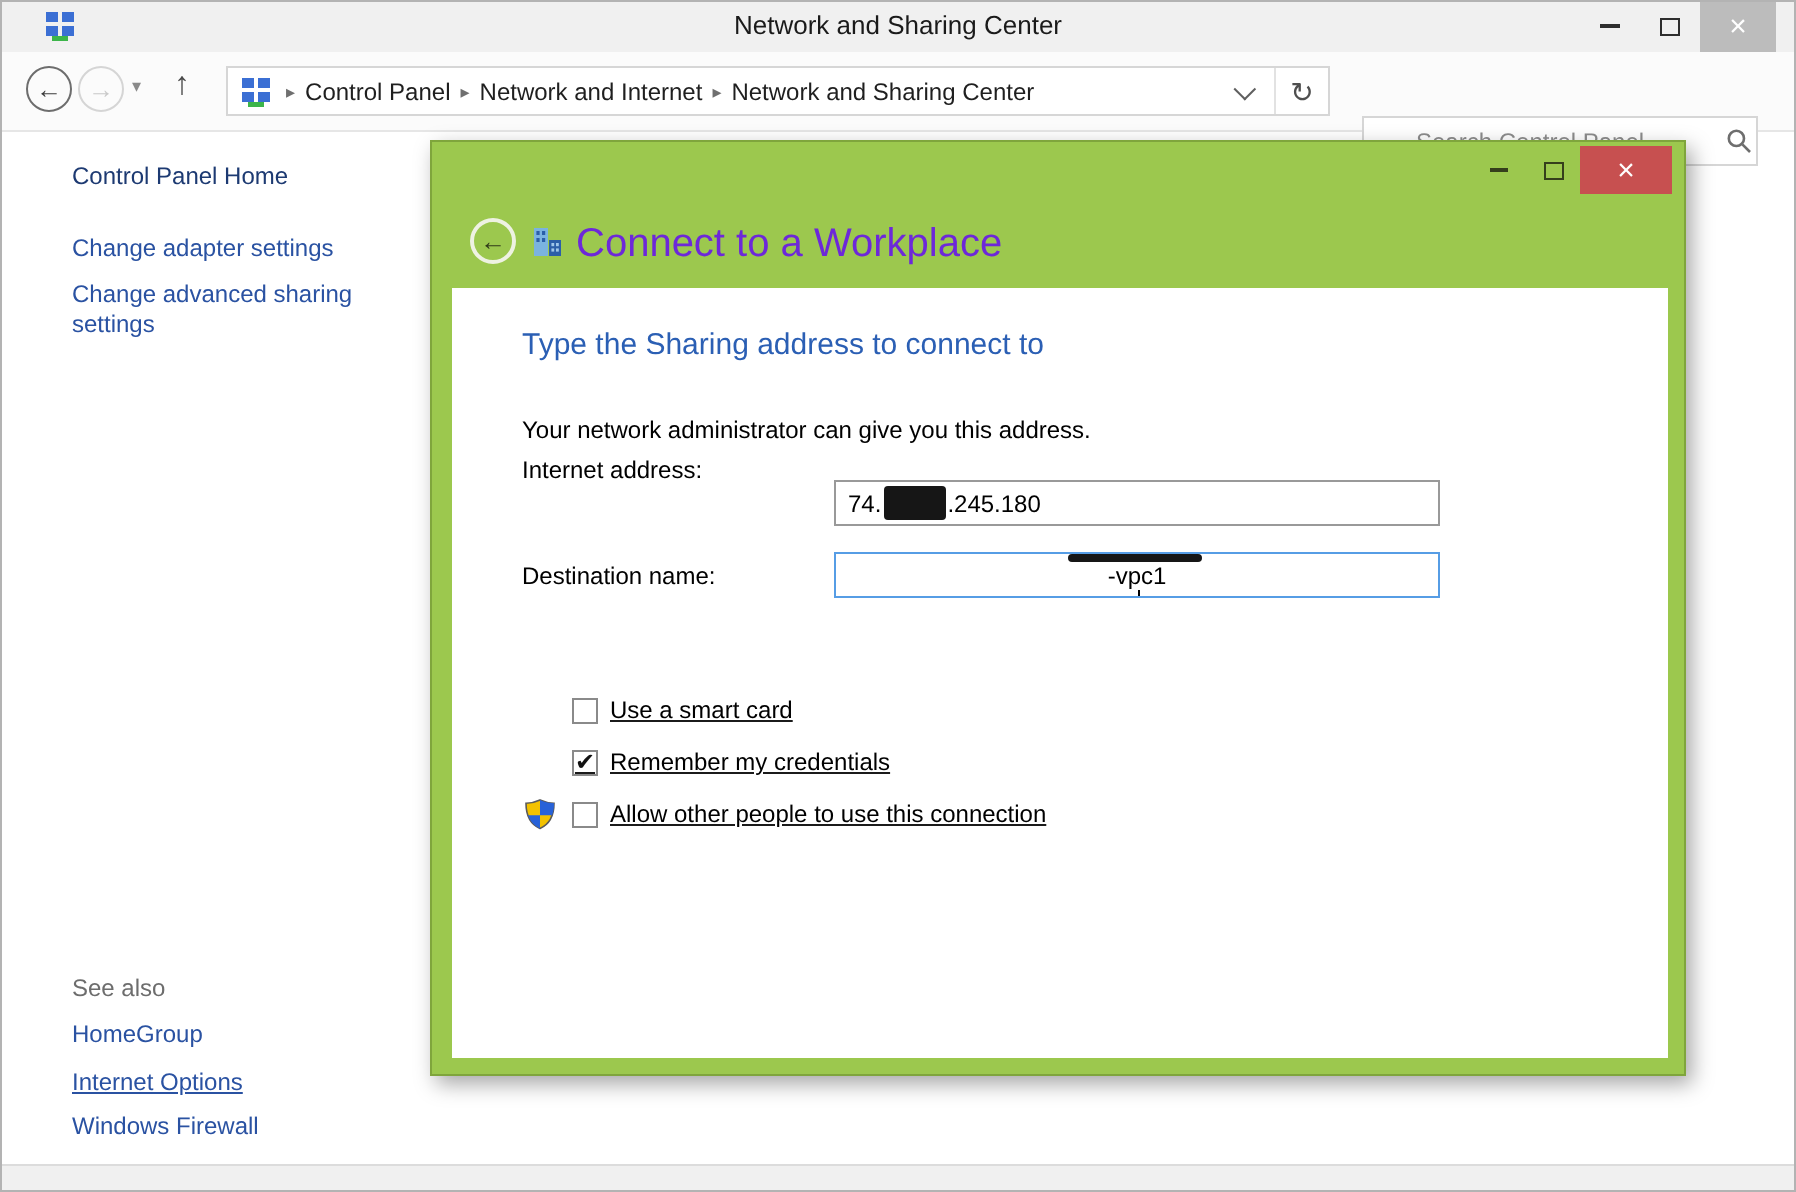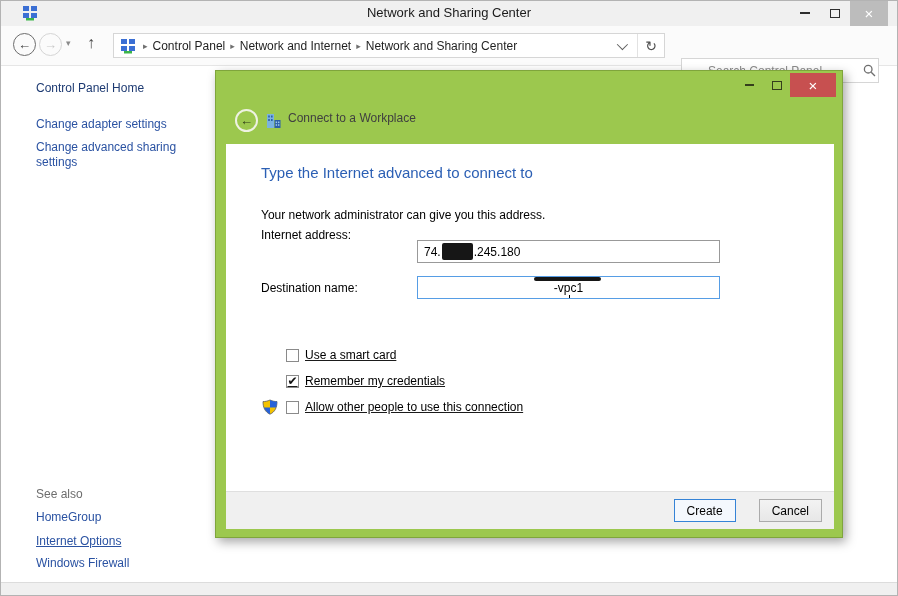--- a/index.html
+++ b/index.html
@@ -62,21 +62,21 @@
   
   .wizard { position:absolute; left:215px; top:70px; width:628px; height:468px; background:#9cc84e; border:1px solid #7fa53c; box-shadow:3px 4px 10px rgba(0,0,0,0.35); }
   .wiz-captions { position:absolute; top:2px; right:6px; height:24px; display:flex; }
   .wiz-cap { width:27px; display:flex; align-items:center; justify-content:center; }
   .wiz-cap .bar { width:9px; height:2px; background:#353f1c; }
   .wiz-cap .box { width:10px; height:9px; border:1px solid #353f1c; }
   .wiz-close { width:46px; height:24px; background:#c75050; color:#ffffff; font-size:15px; display:flex; align-items:center; justify-content:center; }
   .wiz-nav { position:absolute; top:26px; left:0; right:0; height:47px; }
   .wiz-back { position:absolute; left:19px; top:12px; width:23px; height:23px; border-radius:50%; border:2px solid #eef2e2; color:#2f3a18; display:flex; align-items:center; justify-content:center; font-size:13px; }
   .wiz-icon { position:absolute; left:48px; top:15px; width:18px; height:18px; }
-  .wiz-title { position:absolute; left:72px; top:14px; font-size:12px; color:#404040; }
+  .wiz-title { position:absolute; left:72px; top:14px; font-size:20px; color:#6d28d9; }
 
   .wiz-body { position:absolute; left:10px; top:73px; width:608px; height:385px; background:#ffffff; }
   .wiz-heading { position:absolute; left:35px; top:20px; font-size:15px; color:#2b5fb4; }
   .wiz-sub { position:absolute; left:35px; top:64px; font-size:12px; color:#000; }
   .field-label { position:absolute; left:35px; font-size:12px; color:#000; }
   .lbl-addr { top:84px; }
   .lbl-dest { top:137px; }
   .text-input { position:absolute; left:191px; width:303px; height:23px; background:#fff; display:flex; align-items:center; padding:0 6px; font-size:12px; color:#000; }
   .inp-addr { top:96px; border:1px solid #999999; }
   .inp-dest { top:132px; border:1px solid #569de5;flex-direction:column; }
@@ -200,21 +200,21 @@
       <rect x="10.5" y="8" width="6" height="8" fill="#2b5fa8"></rect>
       <rect x="11.7" y="9.5" width="1.4" height="1.6" fill="#9ec7ea"></rect>
         <rect x="14" y="9.5" width="1.4" height="1.6" fill="#9ec7ea"></rect>
       <rect x="11.7" y="12.2" width="1.4" height="1.6" fill="#9ec7ea"></rect>
         <rect x="14" y="12.2" width="1.4" height="1.6" fill="#9ec7ea"></rect>
     </svg>
     <div class="wiz-title">Connect to a Workplace</div>
   </div>
 
   <div class="wiz-body">
-    <div class="wiz-heading">Type the Internet advanced to connect to</div>
+    <div class="wiz-heading">Type the Sharing address to connect to</div>
     <div class="wiz-sub">Your network administrator can give you this address.</div>
 
     <div class="field-label lbl-addr">Internet address:</div>
     <div class="text-input inp-addr">
       <span>74.</span>
       <span class="redact redact-a"></span>
       <span>.245.180</span>
     </div>
 
     <div class="field-label lbl-dest">Destination name:</div>
@@ -238,20 +238,16 @@
     <svg class="shield" viewBox="0 0 16 16">
       <path d="M8 1 C10.5 2.2 13 2.6 15 2.6 C15 8.5 13 13 8 15.2 C3 13 1 8.5 1 2.6 C3 2.6 5.5 2.2 8 1 Z" fill="#f3c200" stroke="#5a5a5a" stroke-width="0.8"></path>
       <path d="M8 1 C10.5 2.2 13 2.6 15 2.6 C15 5 14.7 7 14 8.6 L8 8.6 Z" fill="#2862d8"></path>
       <path d="M8 8.6 L2 8.6 C3 11.5 5 13.8 8 15.2 Z" fill="#2862d8"></path>
     </svg>
     <div class="chk-row chk-3">
       <span class="chk-box"></span>
       <span class="chk-label">Allow other people to use this connection</span>
     </div>
 
-    <div class="wiz-footer">
-      <div class="btn btn-create">Create</div>
-      <div class="btn btn-cancel">Cancel</div>
-    </div>
   </div>
 </div>
 
 <div class="window-frame"></div>
 
 </body></html>

